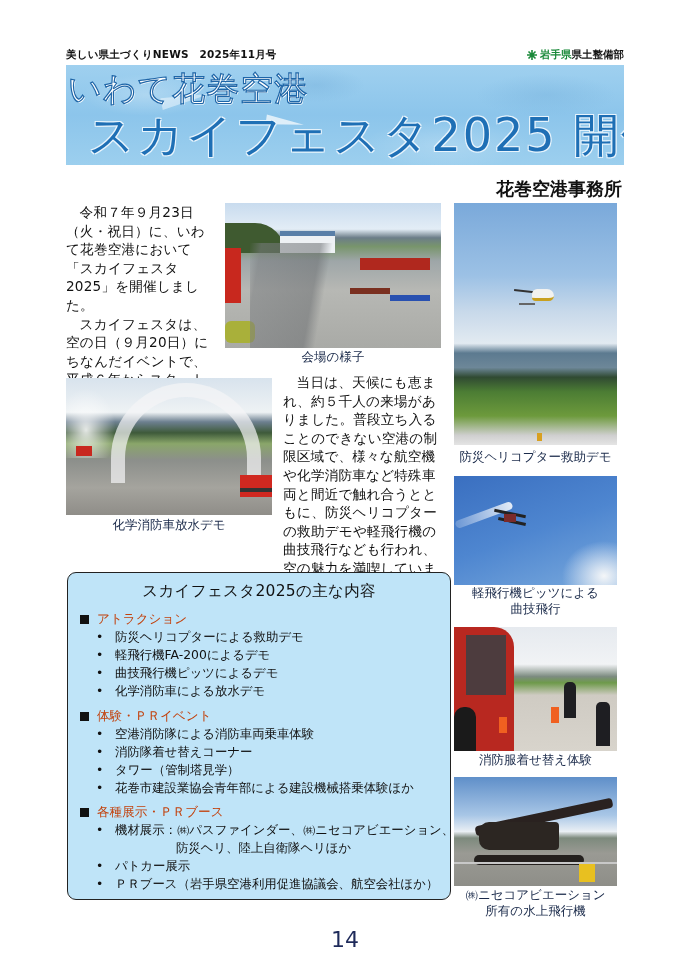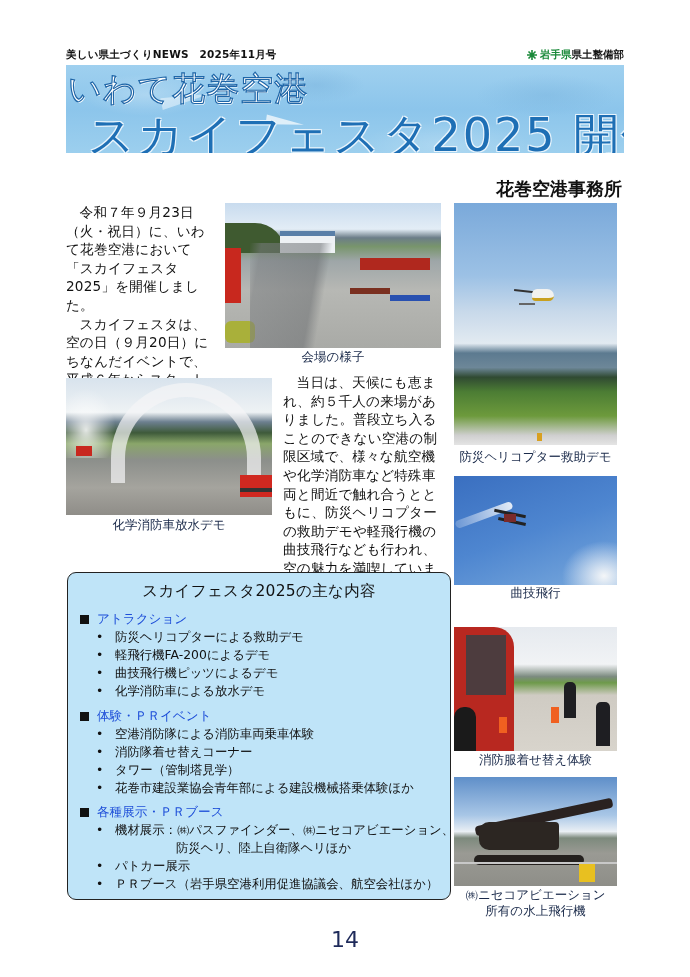--- a/index.html
+++ b/index.html
@@ -7,21 +7,21 @@
   body { position: relative; font-family: "DejaVu Sans", "Liberation Sans", sans-serif; color: #1a1a1a; }
 
   .abs { position: absolute; }
 
   
   .hdr-left { left: 66px; top: 48px; font-size: 10.5px; font-weight: bold; letter-spacing: 0.2px; color: #111; white-space: nowrap; }
   .hdr-right { right: 66px; top: 48px; font-size: 10.5px; font-weight: bold; color: #111; white-space: nowrap; display: flex; align-items: center; }
   .hdr-right .pref { color: #1b8a3a; display: flex; align-items: center; gap: 2px; }
 
   
-  .banner { left: 66px; top: 65px; width: 558px; height: 88px;
+  .banner { left: 66px; top: 65px; width: 558px; height: 100px;
     background:
       radial-gradient(ellipse 90px 30px at 80px 30px, rgba(255,255,255,0.25), transparent 70%),
       radial-gradient(ellipse 120px 35px at 380px 80px, rgba(255,255,255,0.2), transparent 70%),
       radial-gradient(ellipse 70px 25px at 250px 20px, rgba(110,170,215,0.35), transparent 70%),
       radial-gradient(ellipse 100px 30px at 480px 30px, rgba(110,170,215,0.3), transparent 70%),
       linear-gradient(180deg, #9fd0ef 0%, #8cc5eb 50%, #9ccfee 100%);
     overflow: hidden; }
   .banner .plane { position: absolute; left: 200px; top: 52px; width: 0; height: 0;
     border-left: 38px solid rgba(255,255,255,0.7); border-top: 5px solid transparent; border-bottom: 5px solid transparent; transform: rotate(8deg); }
   .banner .plane2 { position: absolute; left: 95px; top: 28px; width: 0; height: 0;
@@ -63,21 +63,21 @@
   .cap-pitts { left: 444px; top: 585px; width: 183px; }
   .cap-firesuit { left: 444px; top: 752px; width: 183px; }
   .cap-seaplane { left: 444px; top: 887px; width: 183px; }
 
   
   .shape { position: absolute; }
 
   
   .box { left: 67px; top: 572px; width: 384px; height: 328px; background: #bfe4f8; border: 1.5px solid #222; border-radius: 9px; }
   .box-title { position: absolute; left: 0; top: 8px; width: 100%; text-align: center; font-size: 15.5px; color: #111; letter-spacing: 0.3px; }
-  .box-sec { position: absolute; left: 12px; font-size: 12.6px; color: #1d4ed8; white-space: nowrap; display: flex; align-items: center; }
+  .box-sec { position: absolute; left: 12px; font-size: 12.6px; color: #c2410c; white-space: nowrap; display: flex; align-items: center; }
   .box-sec .sq { display: inline-block; width: 9px; height: 9px; background: #111; margin-right: 8px; }
   .box-item { position: absolute; left: 28px; font-size: 12.4px; color: #111; white-space: nowrap; display: flex; }
   .box-item .dot { width: 19px; flex: none; }
   .box-cont { position: absolute; left: 108px; font-size: 12.4px; color: #111; white-space: nowrap; }
 
   .pagenum { left: 0; width: 690px; top: 927px; text-align: center; font-size: 22px; color: #1e2a5a; }
 </style>
 </head>
 <body>
 
@@ -139,20 +139,21 @@
   <p>当日は、天候にも恵まれ、約５千人の来場がありました。普段立ち入ることのできない空港の制限区域で、様々な航空機や化学消防車など特殊車両と間近で触れ合うとともに、防災ヘリコプターの救助デモや軽飛行機の曲技飛行なども行われ、空の魅力を満喫していました。</p>
 </div>
 
 <div class="abs photo ph-pitts">
   <div class="shape" style="left:0;top:35px;width:60px;height:8px;background:linear-gradient(90deg, rgba(255,255,255,0.2), rgba(255,255,255,0.85));transform:rotate(-20deg);border-radius:4px;"></div>
   <div class="shape" style="left:40px;top:36px;width:32px;height:3px;background:#222;transform:rotate(12deg);"></div>
   <div class="shape" style="left:44px;top:44px;width:28px;height:3px;background:#222;transform:rotate(12deg);"></div>
   <div class="shape" style="left:50px;top:38px;width:12px;height:8px;background:#7a2a2a;"></div>
 </div>
 <div class="abs caption cap-pitts">
+  <div>軽飛行機ピッツによる</div>
   <div>曲技飛行</div>
 </div>
 
 <div class="abs photo ph-firesuit">
   <div class="shape" style="left:0;top:0;width:60px;height:124px;background:#b82820;border-radius:0 20px 0 0;"></div>
   <div class="shape" style="left:12px;top:8px;width:40px;height:60px;background:#3a3f44;opacity:0.85;"></div>
   <div class="shape" style="left:0;top:80px;width:22px;height:44px;background:#1a1a1a;border-radius:10px 10px 0 0;"></div>
   <div class="shape" style="left:45px;top:90px;width:8px;height:16px;background:#f06020;"></div>
   <div class="shape" style="left:110px;top:55px;width:12px;height:36px;background:#1e1e22;border-radius:5px 5px 0 0;"></div>
   <div class="shape" style="left:142px;top:75px;width:14px;height:44px;background:#1e1e22;border-radius:5px 5px 0 0;"></div>

